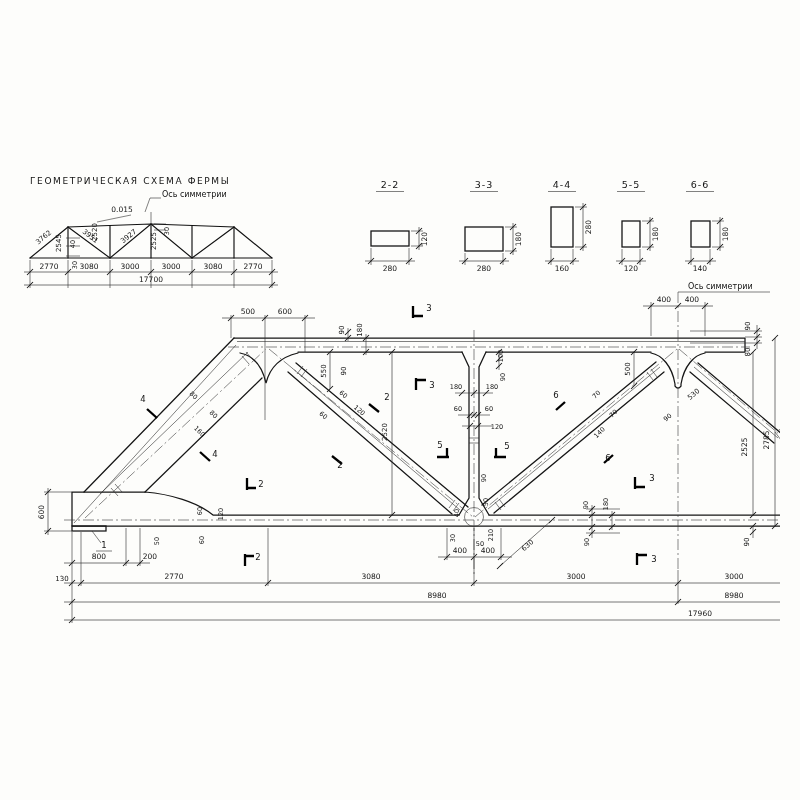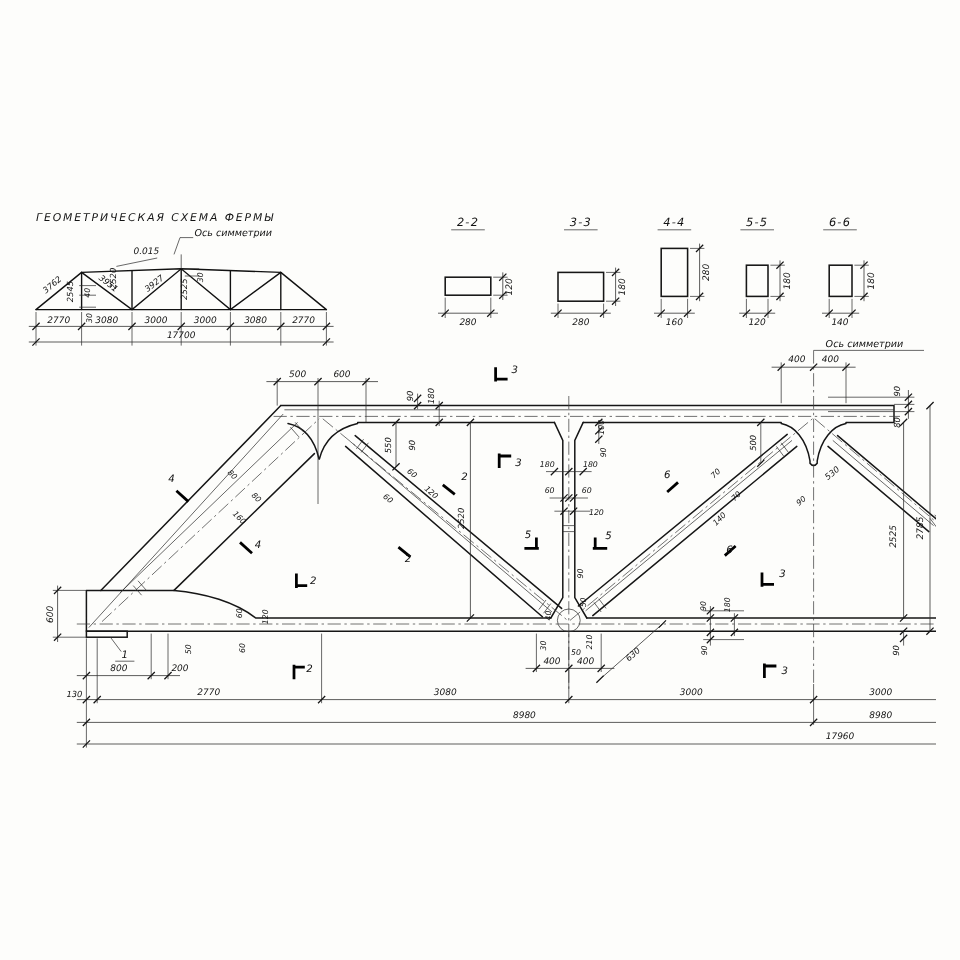--- a/index.html
+++ b/index.html
@@ -1,16 +1,16 @@
 <!DOCTYPE html>
 <html><head>
 <meta charset="utf-8">
 <style>
   html,body{margin:0;padding:0;background:#fdfdfb;}
-  .page{width:780px;height:800px;position:relative;background:#fdfdfb;overflow:hidden;font-style:italic;}
+  .page{width:780px;height:800px;position:relative;background:#fdfdfb;overflow:hidden;}
   svg{display:block}
   .ml{stroke:#161616;stroke-width:1.25;fill:none;stroke-linecap:round}
   .sch{stroke:#111;stroke-width:1.15;fill:none;stroke-linecap:round}
   .tl{stroke:#2e2e2e;stroke-width:.6;fill:none}
   .dl{stroke:#2e2e2e;stroke-width:.65;fill:none}
   .tick{stroke:#161616;stroke-width:1.05;fill:none}
   .cl{stroke:#3a3a3a;stroke-width:.6;fill:none;stroke-dasharray:11 3 2 3}
   .smk{stroke:#000;stroke-width:2.3;fill:none;stroke-linecap:butt}
   .rect{stroke:#161616;stroke-width:1.3;fill:none}
   text{font-family:"DejaVu Sans",sans-serif;fill:#131313}

